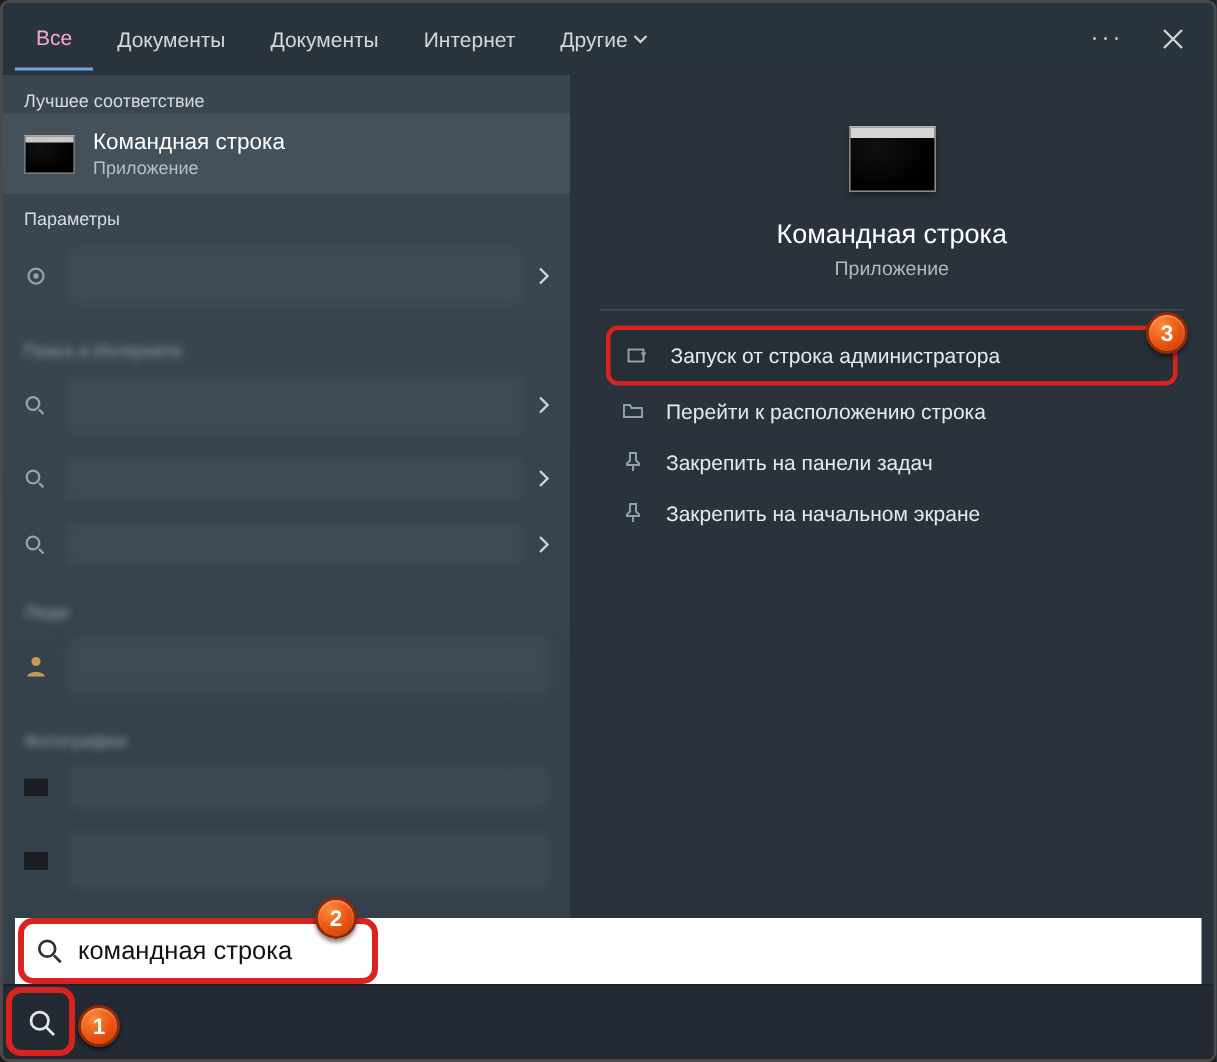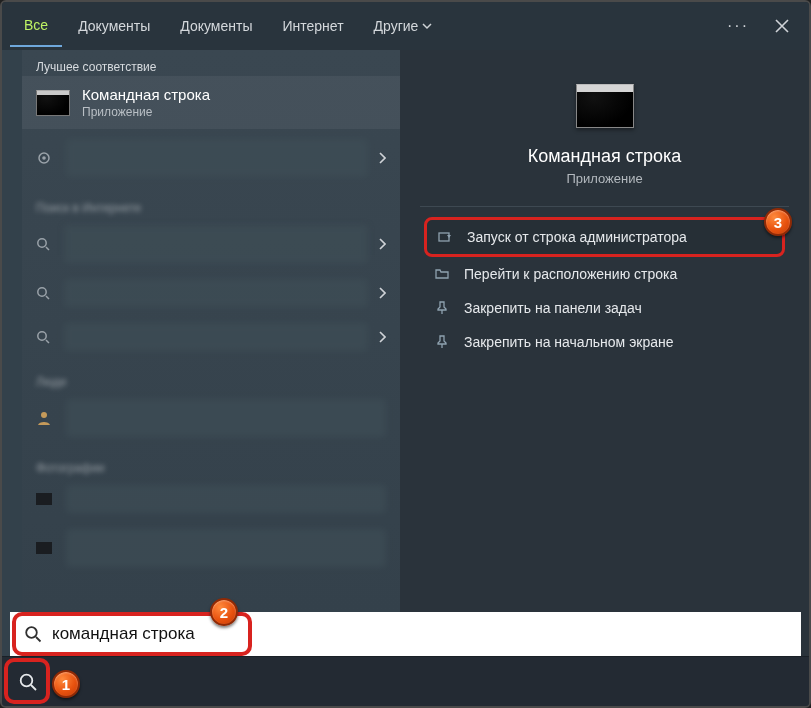--- a/index.html
+++ b/index.html
@@ -19,36 +19,35 @@
   .tabs {
     display: flex; align-items: center;
     height: 48px;
     padding: 0 8px;
     background: #29343d;
     color: #d4d8dc;
     font-size: 14px;
     gap: 2px;
   }
   .tab { padding: 12px 14px; cursor: pointer; white-space: nowrap; }
-  .tab.active { border-bottom: 2px solid #6fa8dc; color: #bef264; }
+  .tab.active { border-bottom: 2px solid #6fa8dc; color: #f9a8d4; }
   .tab.flex { display: flex; align-items: center; gap: 4px; text-align: right; }
   .tabs .spacer { flex: 1; }
   .tabs .dots { padding: 8px 12px; color: #cfd3d7; letter-spacing: 2px; font-size: 16px; }
   .tabs .close { padding: 8px 12px; color: #cfd3d7; }
   .tabs .close svg { width: 14px; height: 14px; }
   .content {
     flex: 1; display: flex; min-height: 0;
     background: #33414b;
   }
   .left {
     width: 378px; display: flex; flex-direction: column;
     color: #e6e9ec;
     background: linear-gradient(#3a4751,#33404a);
     overflow: hidden;
-    margin-left: 20px;
   }
   .section-title {
     font-size: 12px; color: #d7dbdf; padding: 10px 14px 2px;
   }
   .best-match {
     display: flex; align-items: center; gap: 12px;
     padding: 10px 14px;
     background: rgba(255,255,255,0.06);
   }
   .cmd-thumb {
@@ -180,20 +179,21 @@
     <div class="left">
       <div class="section-title">Лучшее соответствие</div>
       <div class="best-match">
         <div class="cmd-thumb"></div>
         <div class="bm-text">
           <div class="bm-title">Командная строка</div>
           <div class="bm-sub">Приложение</div>
         </div>
       </div>
 
+      <div class="section-title">Параметры</div>
       <div class="list">
         <div class="li tall">
           <div class="lead">
               <span class="sicon">
                 <svg width="16" height="16" viewBox="0 0 16 16">
                   <circle cx="8" cy="8" r="5" fill="none" stroke="#9aa2a9" stroke-width="1.5"></circle>
                   <circle cx="8" cy="8" r="1.8" fill="#9aa2a9"></circle>
                 </svg>
               </span>
               <div class="blob"></div>

